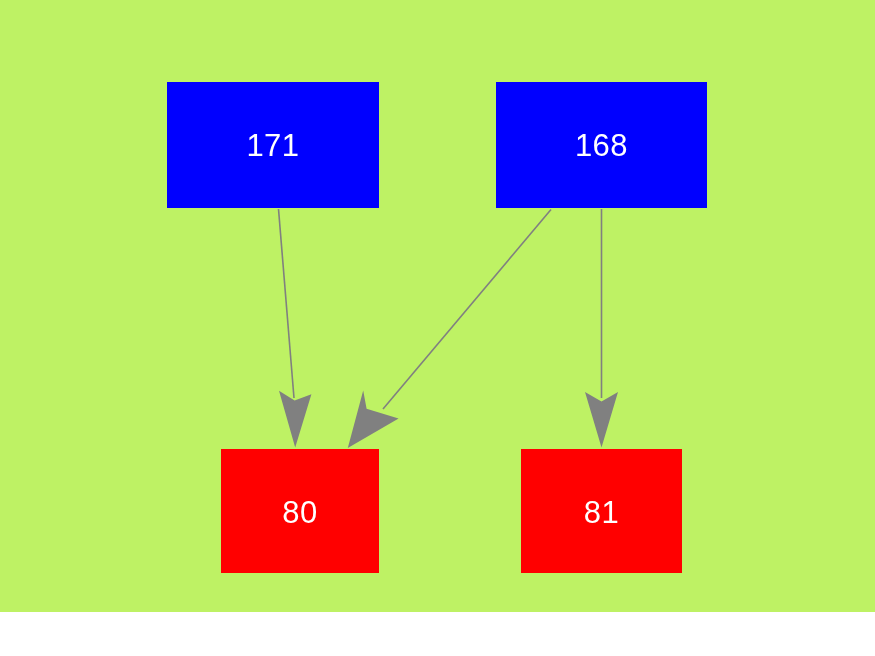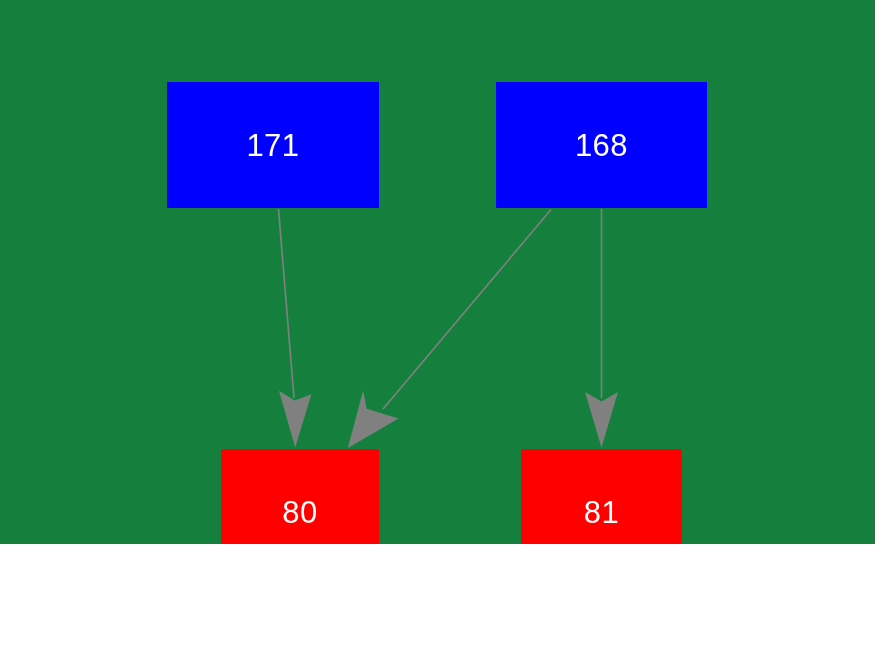--- a/index.html
+++ b/index.html
@@ -7,22 +7,22 @@
     margin: 0;
     padding: 0;
     background: #ffffff;
   }
   body {
     font-family: "Liberation Sans", sans-serif;
   }
   #canvas {
     position: relative;
     width: 875px;
-    height: 544px;
-    background: #15803d;
+    height: 612px;
+    background: #bef264;
     overflow: hidden;
   }
   #graph-svg {
     position: absolute;
     left: 0;
     top: 0;
     width: 875px;
     height: 656px;
     display: block;
   }

